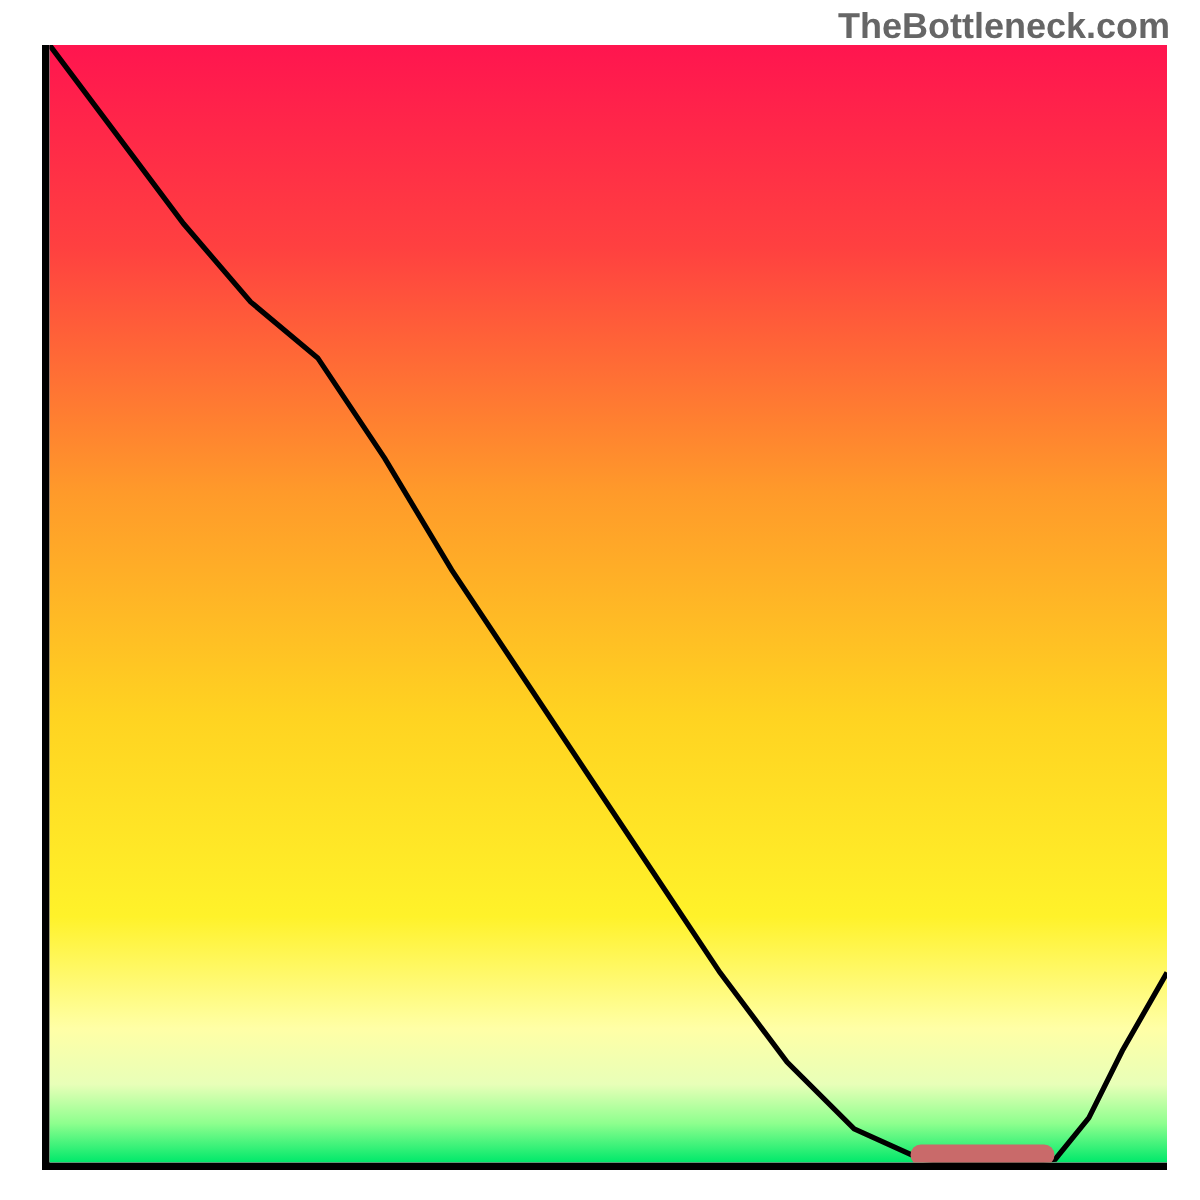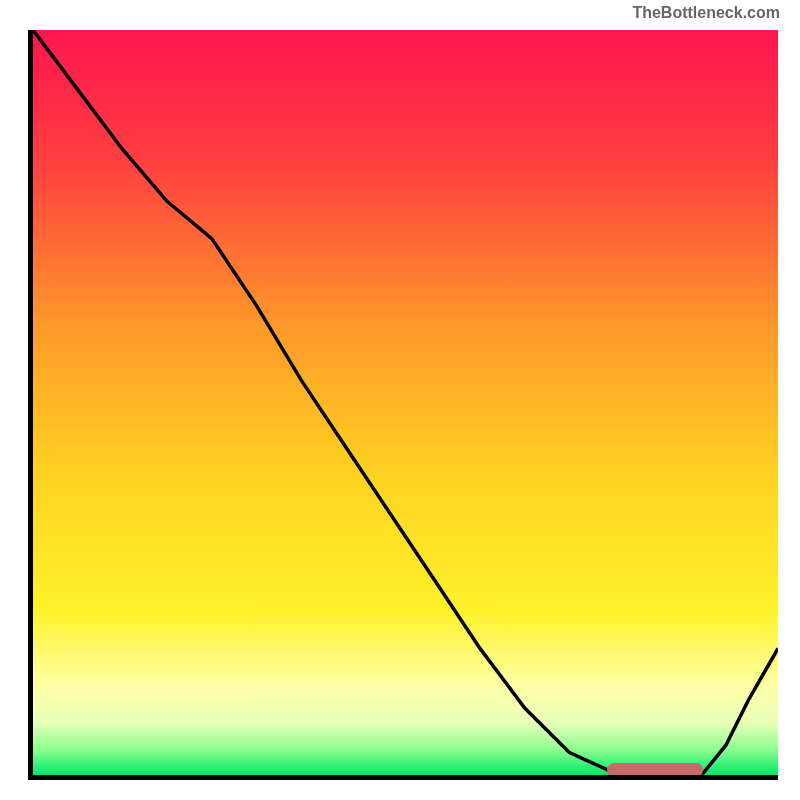--- a/index.html
+++ b/index.html
@@ -12,21 +12,21 @@
   }
   .container {
     position: relative;
     width: 800px;
     height: 800px;
   }
   .watermark {
     position: absolute;
     top: 4px;
     right: 20px;
-    font-size: 16px;
+    font-size: 24px;
     font-weight: bold;
     color: #666;
     z-index: 10;
   }
   .plot-area {
     position: absolute;
     left: 28px;
     top: 30px;
     width: 745px;
     height: 745px;

